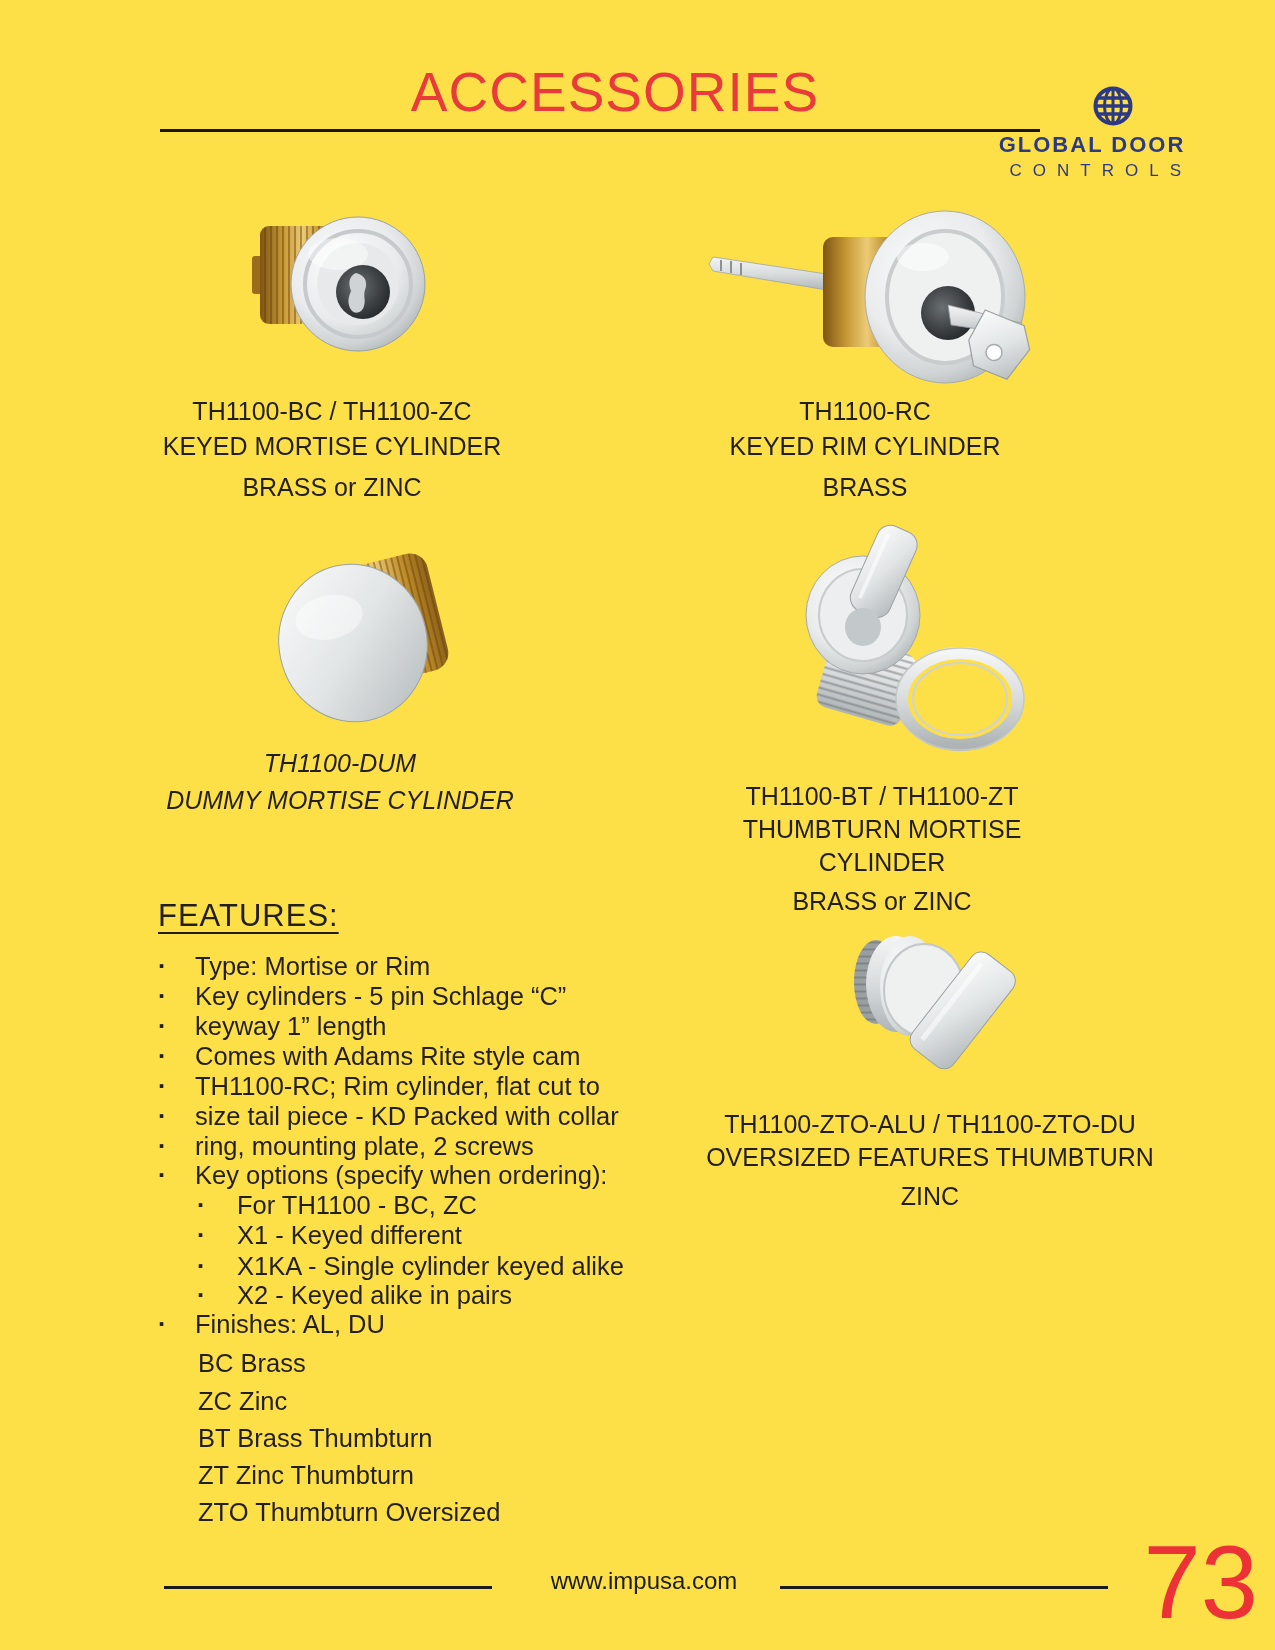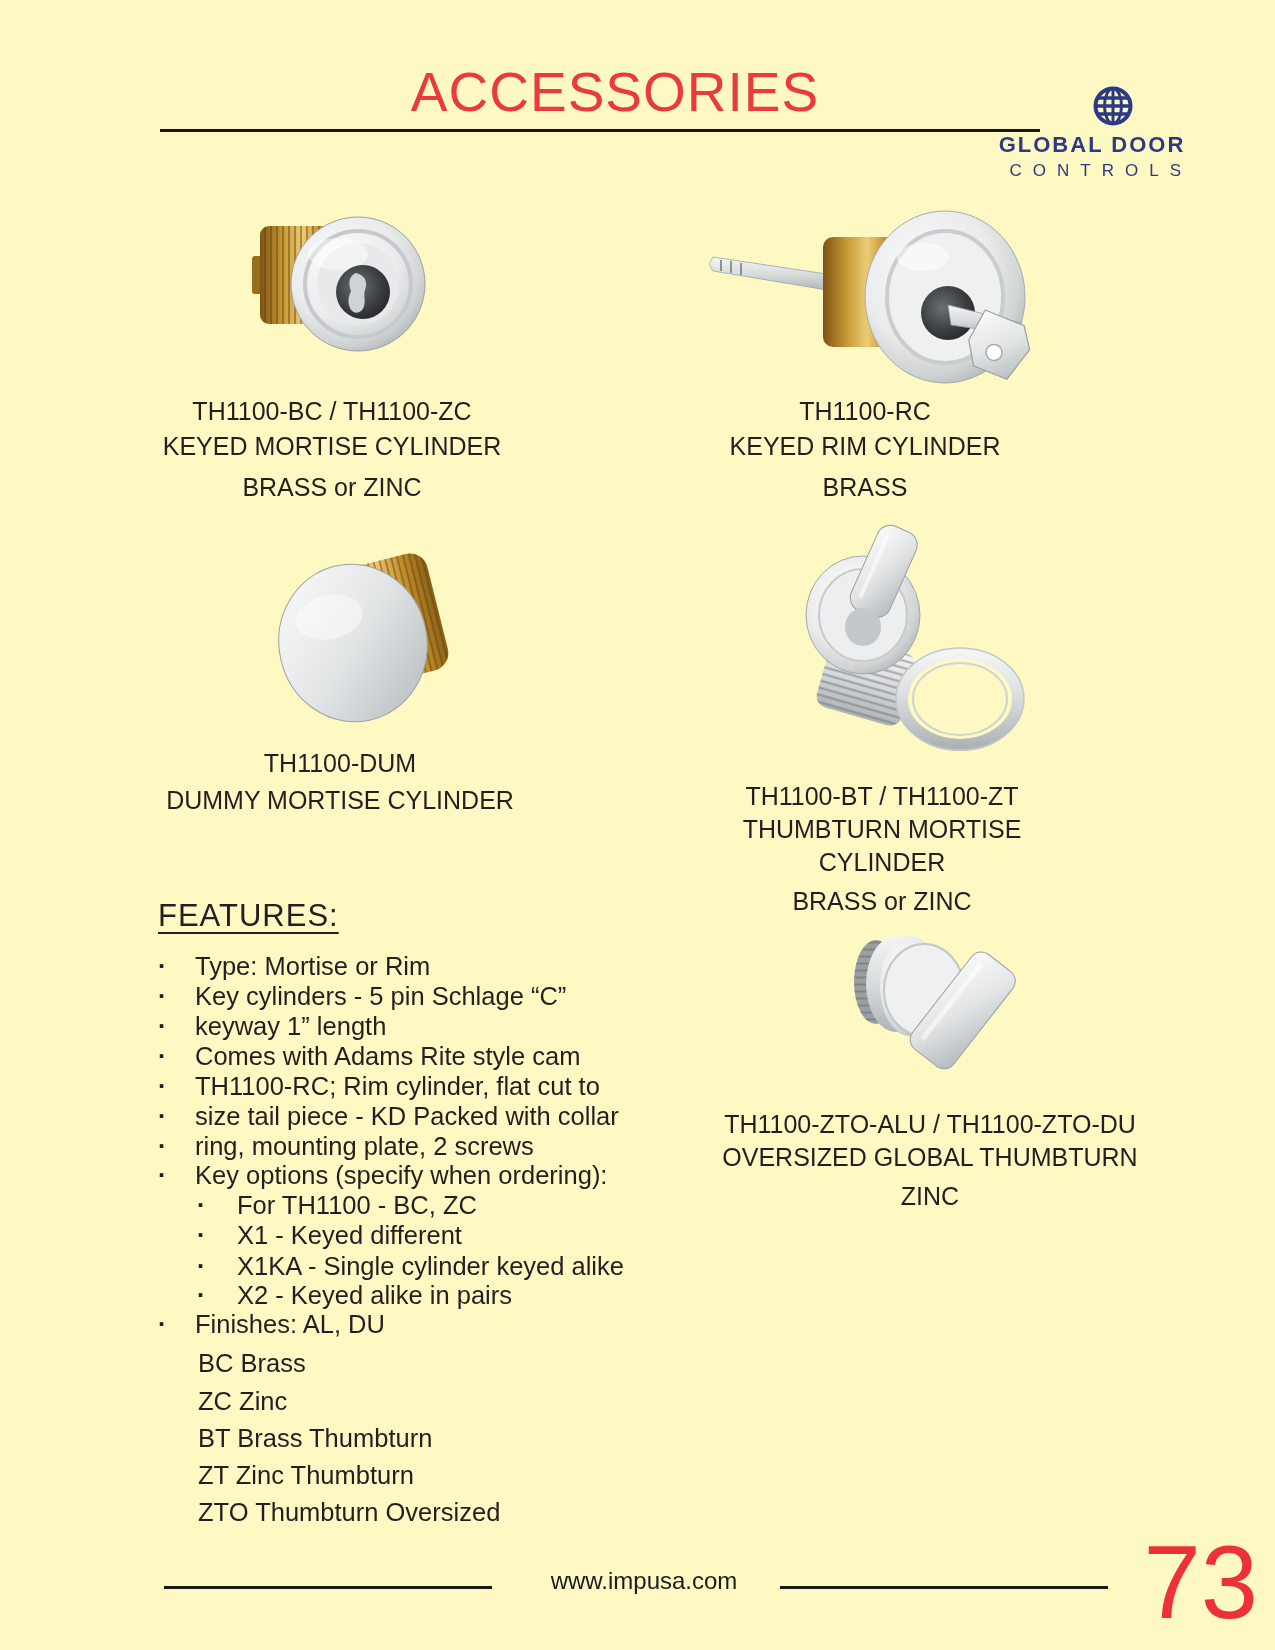--- a/index.html
+++ b/index.html
@@ -1,37 +1,37 @@
 <!DOCTYPE html>
 <html><head>
 <meta charset="utf-8">
 <style>
   html,body{margin:0;padding:0;background:#ffffff;}
-  .page{position:relative;width:1275px;height:1650px;background:#fef9c3;
+  .page{position:relative;width:1275px;height:1650px;background:#fde047;
         font-family:"Liberation Sans",sans-serif;color:#231f20;overflow:hidden;}
   .abs{position:absolute;text-align:right;}
 
   
   .title{top:60px;left:0;width:1230px;text-align:center;font-size:55px;
          color:#e93a3c;font-weight:400;letter-spacing:1px;}
   .rule{top:129px;left:160px;width:880px;height:3px;background:#161616;}
   .globe{top:84px;left:1091px;width:44px;height:44px;}
   .logo-l1{top:132px;left:992px;width:200px;text-align:center;font-size:22px;
            font-weight:700;letter-spacing:2px;color:#2c3a85;white-space:nowrap;}
   .logo-l2{top:161px;left:992px;width:200px;text-align:right;font-size:17px;
            font-weight:400;letter-spacing:11px;color:#2c3a85;white-space:nowrap;
            text-indent:11px;}
 
   
   .pimg svg{overflow:visible;display:block;}
   .cap{position:absolute;text-align:center;font-size:25px;line-height:35px;color:#231f20;}
   .cap .finish{margin-top:6px;text-align:center;}
   .cap1{left:137px;top:394px;width:390px;}
   .cap2{left:700px;top:394px;width:330px;}
-  .cap3{left:140px;top:745px;width:400px;line-height:37px;}
+  .cap3{left:140px;top:745px;width:400px;line-height:37px;font-style:italic;}
   .cap4{left:682px;top:780px;width:400px;line-height:33px;}
   .cap5{left:660px;top:1108px;width:540px;line-height:33px;}
 
   
   .feat-head{left:158px;top:898px;font-size:31px;letter-spacing:1px;
              text-decoration:underline;text-underline-offset:6px;
              text-decoration-thickness:2px;font-weight:400;}
   .feat{position:absolute;font-size:25.5px;white-space:nowrap;color:#231f20;}
   .lv1{left:158px;}
   .lv1::before{content:"\00B7";display:inline-block;width:37px;font-weight:700;}
@@ -201,21 +201,21 @@
       <ellipse cx="72" cy="68" rx="30" ry="50" fill="url(#chromeFace)"></ellipse>
       <ellipse cx="86" cy="72" rx="40" ry="46" fill="#eff1f1" stroke="#c2c7c9" stroke-width="2"></ellipse>
       <g transform="rotate(38 115 100)">
         <rect x="92" y="28" width="52" height="120" rx="12" fill="url(#silverD)" stroke="#9aa0a2" stroke-width="1"></rect>
         <line x1="104" y1="40" x2="104" y2="136" stroke="#ffffff" stroke-width="5" opacity="0.55"></line>
       </g>
     </svg>
   </div>
   <div class="cap cap5">
     <div>TH1100-ZTO-ALU / TH1100-ZTO-DU</div>
-    <div>OVERSIZED GLOBAL THUMBTURN</div>
+    <div>OVERSIZED FEATURES THUMBTURN</div>
     <div class="finish">ZINC</div>
   </div>
 
   <div class="abs feat-head">FEATURES:</div>
 
   <div class="feat lv1" style="top:952px">Type: Mortise or Rim</div>
   <div class="feat lv1" style="top:982px">Key cylinders - 5 pin Schlage “C”</div>
   <div class="feat lv1" style="top:1012px">keyway 1” length</div>
   <div class="feat lv1" style="top:1042px">Comes with Adams Rite style cam</div>
   <div class="feat lv1" style="top:1072px">TH1100-RC; Rim cylinder, flat cut to</div>

